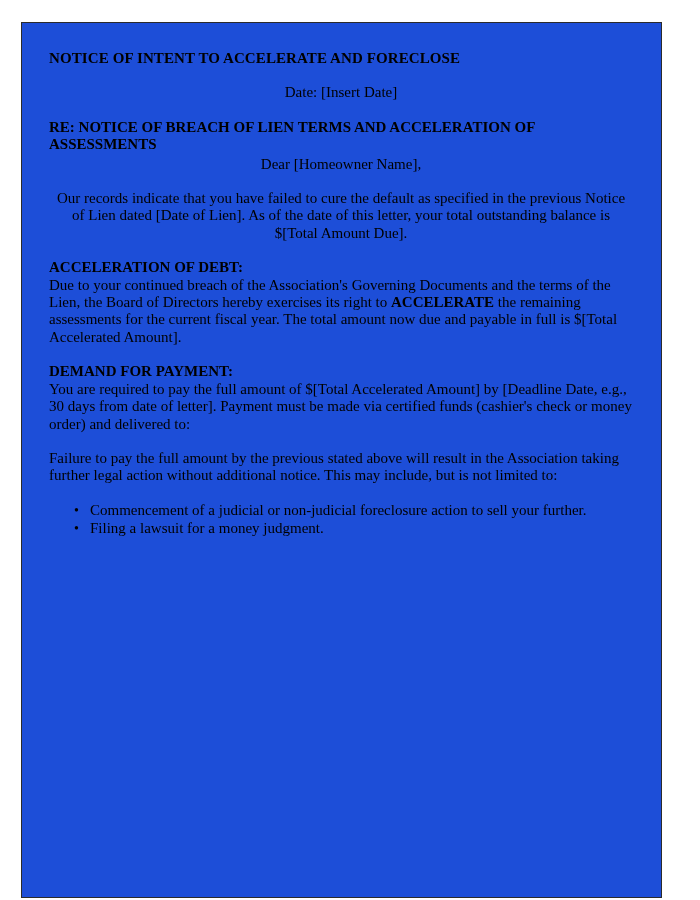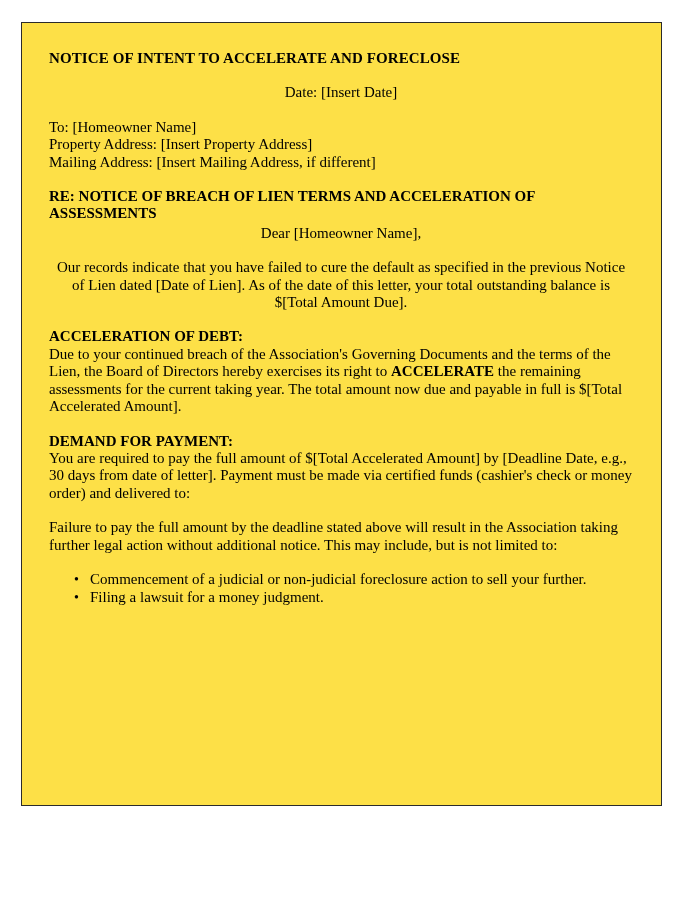--- a/index.html
+++ b/index.html
@@ -15,24 +15,24 @@
     font-family: "Liberation Serif", "DejaVu Serif", serif;
     color: #000000;
   }
 
   
   .page-sheet {
     position: absolute;
     left: 21px;
     top: 22px;
     width: 641px;
-    height: 784px;
+    height: 876px;
     box-sizing: border-box;
     border: 1px solid #2b2b2b;
-    background: #fde047;
+    background: #1d4ed8;
     overflow: hidden;
   }
 
   .page-body {
     padding: 27px 28px 0 27px;
     font-size: 15px;
     line-height: 17.4px;
   }
 
   
@@ -100,43 +100,38 @@
 </head>
 <body>
 
 <div class="page-sheet">
   <div class="page-body">
 
     <div class="doc-title">NOTICE OF INTENT TO ACCELERATE AND FORECLOSE</div>
 
     <div class="para">Date: [Insert Date]</div>
 
-    <div class="addr-block">
-      <span class="addr-line">To: [Homeowner Name]</span>
-      <span class="addr-line">Property Address: [Insert Property Address]</span>
-      <span class="addr-line">Mailing Address: [Insert Mailing Address, if different]</span>
-    </div>
 
     <div class="section-heading wrapped">RE: NOTICE OF BREACH OF LIEN TERMS AND ACCELERATION OF ASSESSMENTS</div>
 
     <div class="para">Dear [Homeowner Name],</div>
 
 
     <div class="para">Our records indicate that you have failed to cure the default as specified in the previous Notice of Lien dated [Date of Lien]. As of the date of this letter, your total outstanding balance is $[Total Amount Due].</div>
 
     <div class="section-heading">ACCELERATION OF DEBT:</div>
     <div class="section-body">
-      <span>Due to your continued breach of the Association's Governing Documents and the terms of the Lien, the Board of Directors hereby exercises its right to </span><span class="bold-inline">ACCELERATE</span><span> the remaining assessments for the current taking year. The total amount now due and payable in full is $[Total Accelerated Amount].</span>
+      <span>Due to your continued breach of the Association's Governing Documents and the terms of the Lien, the Board of Directors hereby exercises its right to </span><span class="bold-inline">ACCELERATE</span><span> the remaining assessments for the current fiscal year. The total amount now due and payable in full is $[Total Accelerated Amount].</span>
     </div>
 
     <div class="section-heading">DEMAND FOR PAYMENT:</div>
     <div class="section-body">You are required to pay the full amount of $[Total Accelerated Amount] by [Deadline Date, e.g., 30 days from date of letter]. Payment must be made via certified funds (cashier's check or money order) and delivered to:</div>
 
 
-    <div class="section-body tight">Failure to pay the full amount by the deadline stated above will result in the Association taking further legal action without additional notice. This may include, but is not limited to:</div>
+    <div class="section-body tight">Failure to pay the full amount by the previous stated above will result in the Association taking further legal action without additional notice. This may include, but is not limited to:</div>
 
     <ul class="bullet-list">
       <li>Commencement of a judicial or non-judicial foreclosure action to sell your further.</li>
       <li>Filing a lawsuit for a money judgment.</li>
     </ul>
 
   </div>
 </div>
 
 </body></html>

